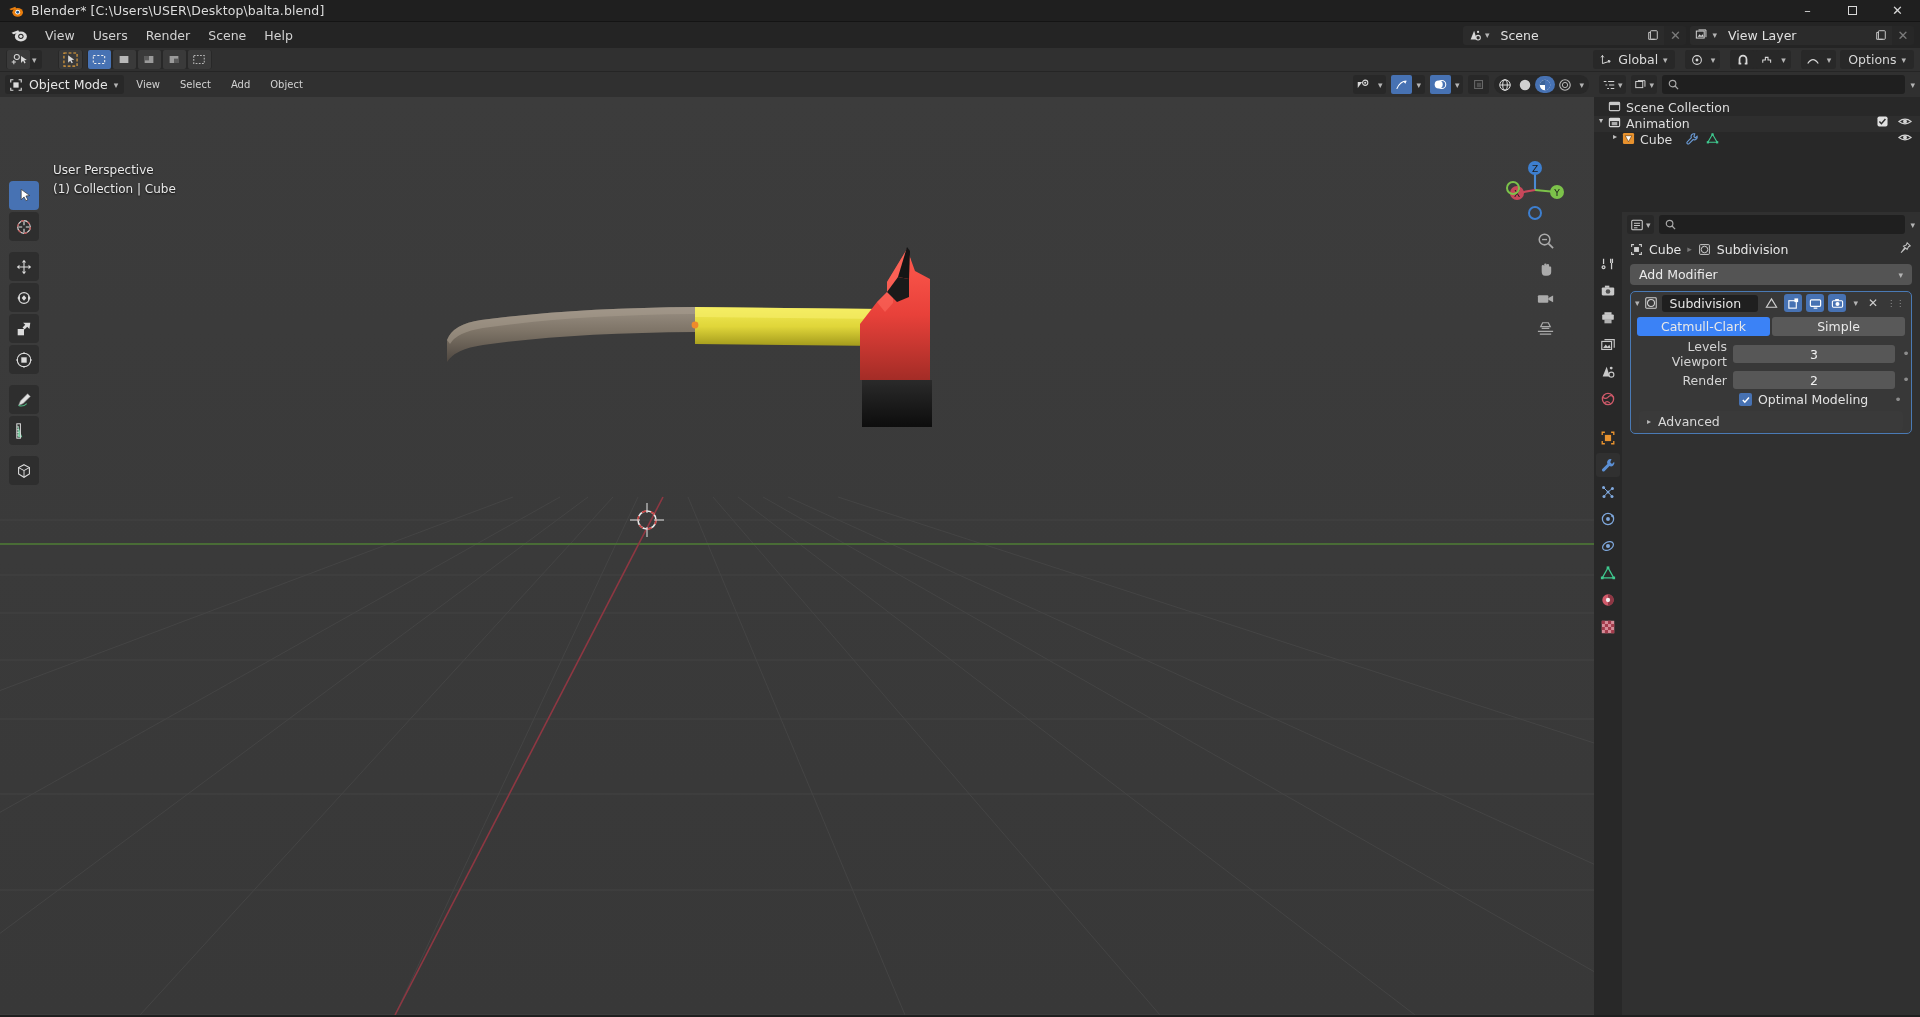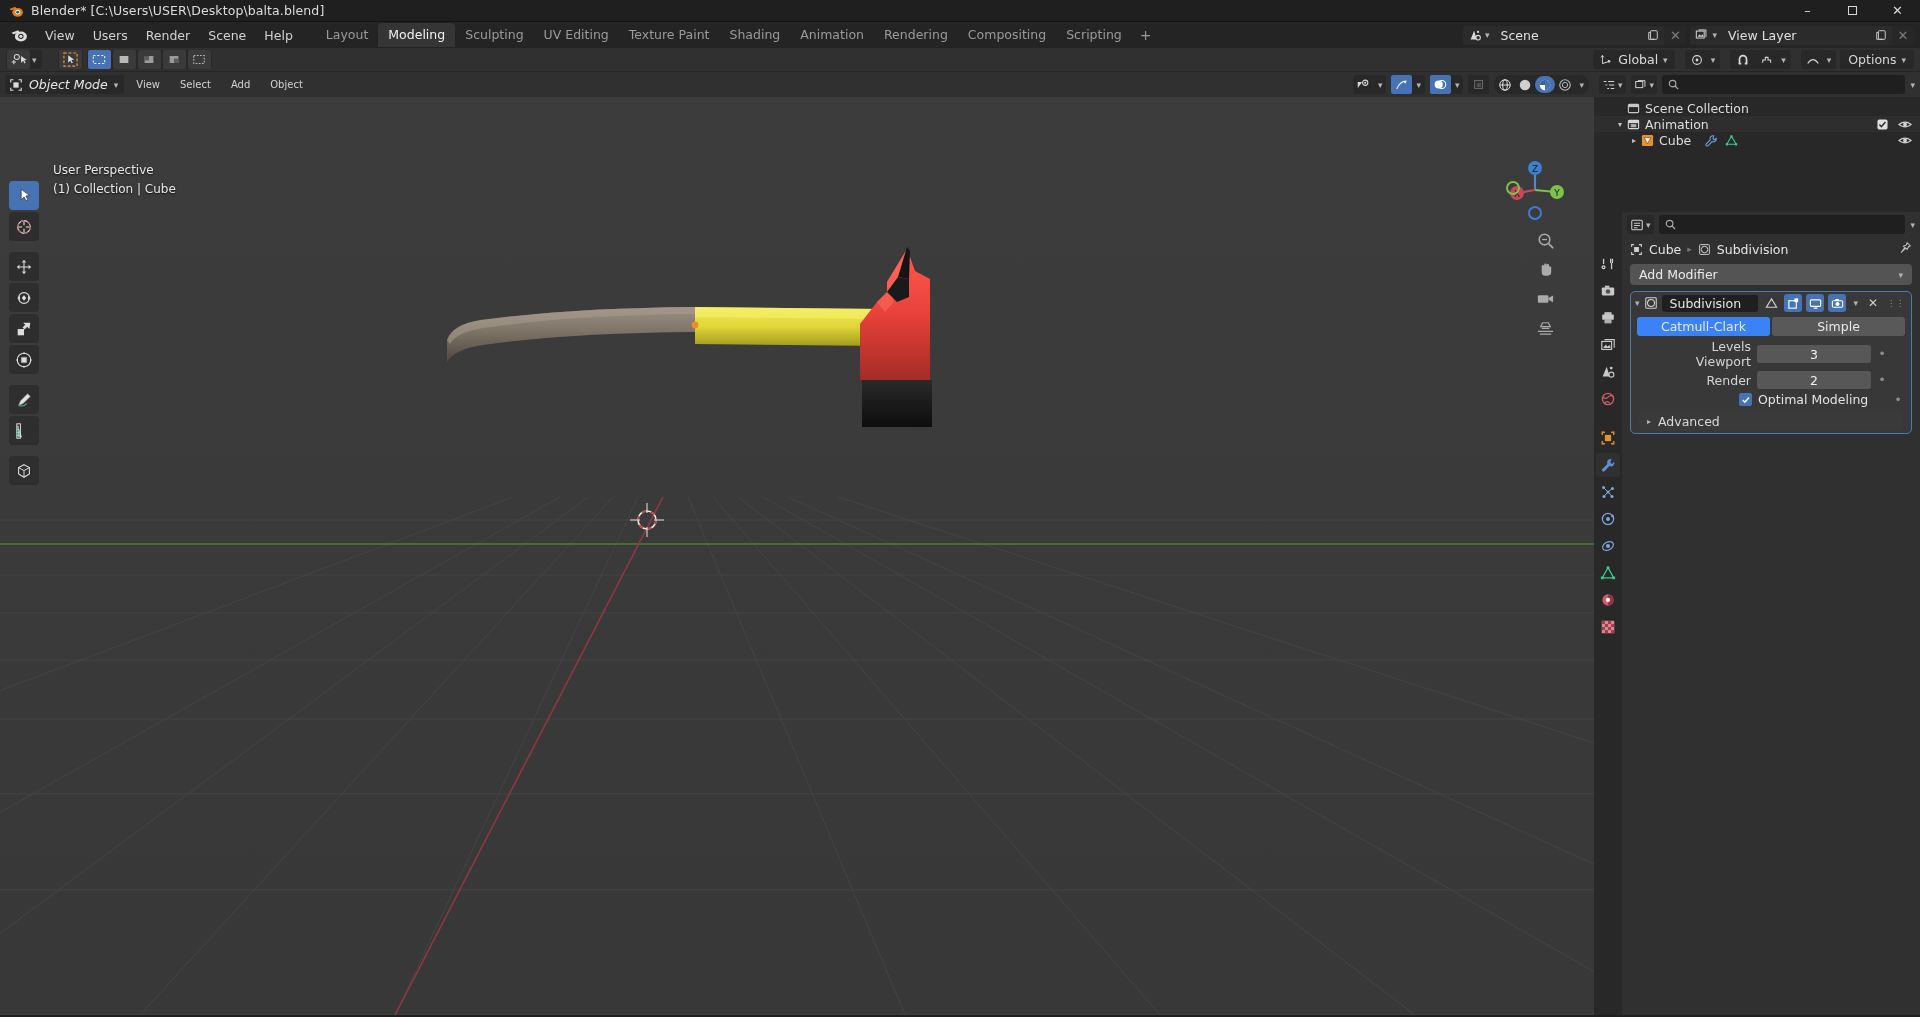--- a/index.html
+++ b/index.html
@@ -91,21 +91,21 @@
 
   
   .viewport { position: relative; width: 1594px; height: 943px; background: #393939; }
   .vp-header {
     position: absolute; top: 0; left: 0; right: 0; height: 25px;
     background: #303030; display: flex; align-items: center; padding: 0 5px;
     gap: 4px; z-index: 20;
   }
   .mode-btn {
     display: flex; align-items: center; gap: 6px; background: #282828;
-    height: 19px; padding: 0 6px 0 4px; border-radius: 3px; font-size: 12.5px; font-style: italic;
+    height: 19px; padding: 0 6px 0 4px; border-radius: 3px; font-size: 12.5px;
   }
   .vp-menu { padding: 2px 8px; font-size: 10px; color: #d2d2d2; border-radius: 3px; }
   .vp-header-right { margin-left: auto; display: flex; align-items: center; gap: 5px; }
   .hdr-grp { display: flex; align-items: center; background: #282828; border-radius: 3px; height: 19px; }
   .hdr-btn { width: 21px; height: 19px; display:flex; align-items:center; justify-content:center; }
   .hdr-btn.on { background: #4772b3; border-radius: 2px; }
   .hdr-btn.dim { opacity: .4; }
   .shade-grp { display: flex; align-items: center; background: #282828; border-radius: 9px; height: 19px; padding: 0 1px; }
   .shade-b { width: 20px; height: 17px; display:flex; align-items:center; justify-content:center; border-radius: 9px; }
   .shade-b.on { background: #4772b3; }
@@ -145,21 +145,21 @@
   .out-header {
     height: 25px; background: #303030; display: flex; align-items: center;
     padding: 0 5px; gap: 5px;
   }
   .out-grp { display: flex; align-items: center; background: #282828; height: 19px; border-radius: 3px; padding: 0 3px; gap: 2px; }
   .search-box {
     flex: 1; height: 19px; background: #1f1f1f; border-radius: 3px; display: flex;
     align-items: center; padding: 0 6px; gap: 5px;
   }
   .out-body { flex: 1; padding-top: 3px; font-size: 12.5px; }
-  .out-row { height: 16px; display: flex; align-items: center; padding-left: 19px; position: relative; }
+  .out-row { height: 16px; display: flex; align-items: flex-start; padding-left: 0; position: relative; }
   .out-row.hl { background: #2e2e2e; }
   .out-tri { width: 14px; text-align: center; font-size: 8px; color: #c0c0c0; }
   .out-label { margin-left: 5px; color: #dedede; }
   .out-right { position: absolute; right: 8px; display: flex; align-items: center; gap: 10px; }
 
   
   .props { flex: 1; display: flex; background: #303030; }
   .props-tabs {
     width: 28px; background: #282828; padding-top: 40px; display: flex;
     flex-direction: column; align-items: center; gap: 3px;
@@ -182,21 +182,21 @@
     align-items: center; padding: 0 8px; font-size: 12.5px; color: #e6e6e6;
   }
   .mod-ib { width: 18px; height: 18px; display:flex; align-items:center; justify-content:center; border-radius: 3px; }
   .mod-ib.on { background: #4772b3; }
   .seg-row { display: flex; margin: 3px 6px; gap: 2px; }
   .seg {
     flex: 1; height: 19px; background: #595959; border-radius: 3px; display: flex;
     align-items: center; justify-content: center; font-size: 12.5px; color: #e8e8e8;
   }
   .seg.on { background: #3b82f6; }
-  .prop-row { display: flex; align-items: center; margin: 2px 24px; gap: 6px; }
+  .prop-row { display: flex; align-items: center; margin: 2px 0; gap: 6px; }
   .prop-label { width: 96px; text-align: right; font-size: 12.5px; color: #d4d4d4; }
   .prop-val {
     flex: 1; height: 18px; background: #575757; border-radius: 3px; display: flex;
     align-items: center; justify-content: center; font-size: 12.5px; color: #f0f0f0;
   }
   .anim-dot { width: 10px; text-align: center; color: #8c8c8c; font-size: 13px; line-height: 10px; }
   .chk-row { display: flex; align-items: center; margin: 3px 6px; gap: 6px; }
   .chk-spacer { width: 96px; }
   .chk {
     width: 13px; height: 13px; background: #4772b3; border-radius: 2px;
@@ -243,33 +243,20 @@
       <circle cx="14.5" cy="13.8" r="2.1" fill="#dcdcdc"></circle>
       <path d="M2 9 L11 5.5 L12.5 8.5 L4.5 11 Z" fill="#dcdcdc"></path>
     </svg>
 
     <div class="menu-item">View</div>
     <div class="menu-item">Users</div>
     <div class="menu-item">Render</div>
     <div class="menu-item">Scene</div>
     <div class="menu-item">Help</div>
 
-    <div class="ws-tabs">
-      <div class="ws-tab">Layout</div>
-      <div class="ws-tab active">Modeling</div>
-      <div class="ws-tab">Sculpting</div>
-      <div class="ws-tab">UV Editing</div>
-      <div class="ws-tab">Texture Paint</div>
-      <div class="ws-tab">Shading</div>
-      <div class="ws-tab">Animation</div>
-      <div class="ws-tab">Rendering</div>
-      <div class="ws-tab">Compositing</div>
-      <div class="ws-tab">Scripting</div>
-      <div class="ws-add">+</div>
-    </div>
 
     <div class="topbar-right">
       <div class="id-block">
         <div class="id-icon-btn">
           <svg width="14" height="14" viewBox="0 0 16 16">
             <path d="M3 13 L7 3 L10 13 Z" fill="#d8d8d8"></path>
             <circle cx="11.5" cy="11" r="2.6" fill="none" stroke="#d8d8d8" stroke-width="1.2"></circle>
             <circle cx="11.5" cy="4.5" r="1.3" fill="#d8d8d8"></circle>
           </svg>
           <span class="chev">▾</span>

